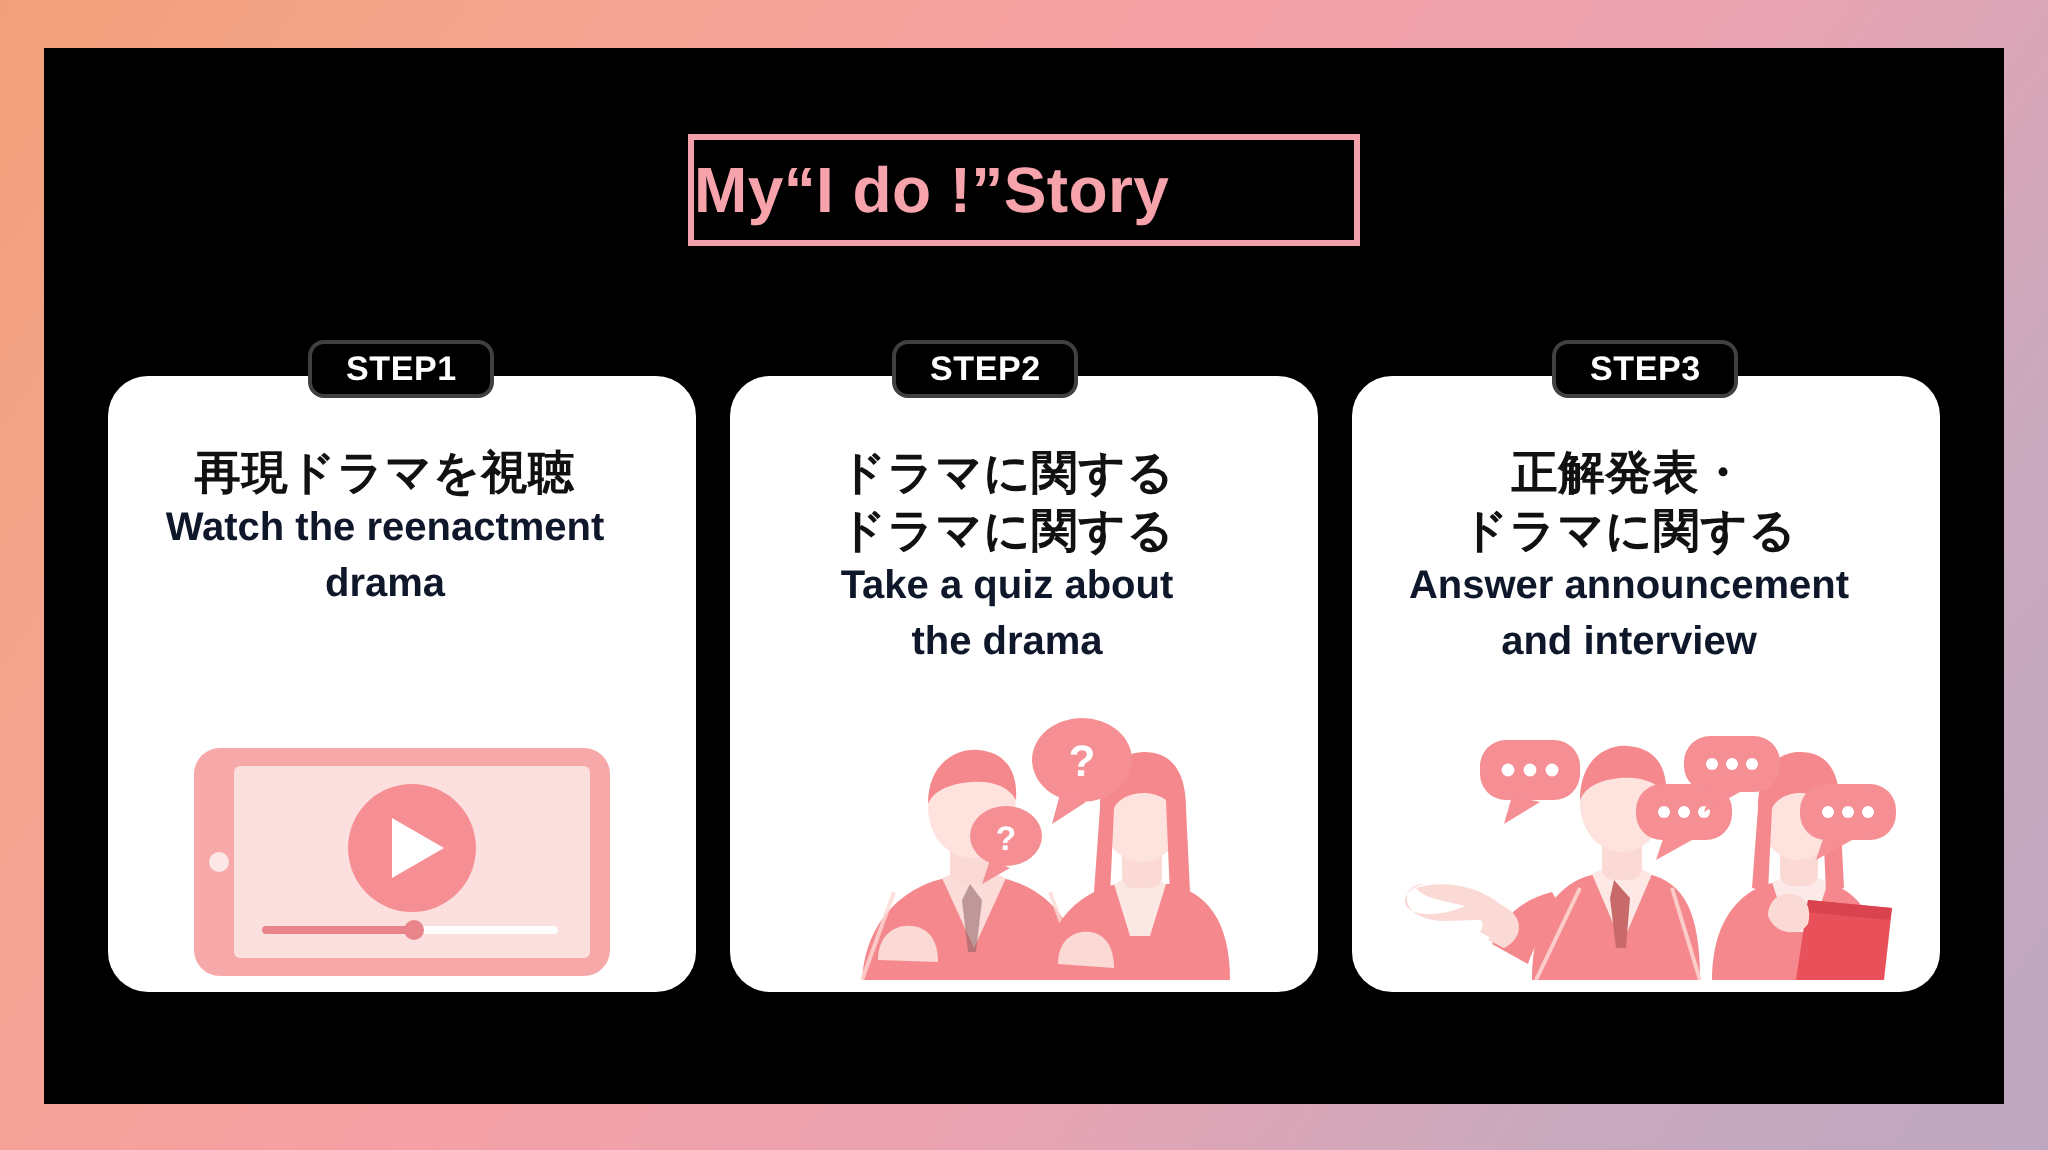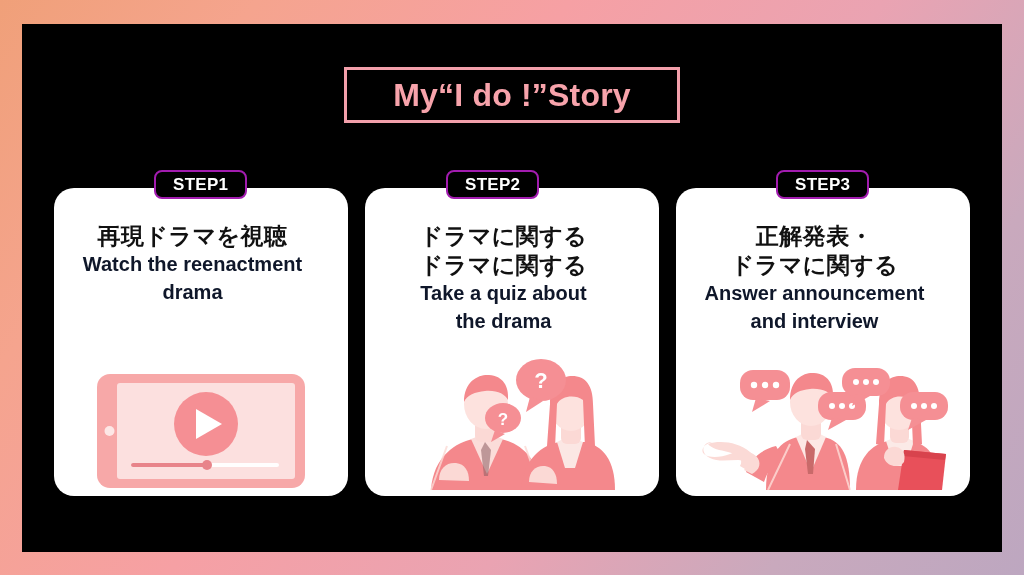--- a/index.html
+++ b/index.html
@@ -35,21 +35,20 @@
   .title-box {
     position: absolute;
     left: 344px;
     top: 67px;
     width: 336px;
     height: 56px;
     border: 3px solid #f3a0ab;
     background: #000000;
     display: flex;
     align-items: center;
-    justify-content: center;
   }
   .title-text {
     color: #f7a3ab;
     font-size: 32px;
     font-weight: bold;
     letter-spacing: 0.2px;
     white-space: nowrap;
     line-height: 1;
   }
 
@@ -75,21 +74,21 @@
   .card.c1 { left: 54px; }
   .card.c2 { left: 365px; }
   .card.c3 { left: 676px; }
 
   .badge {
     position: absolute;
     top: 170px;
     height: 29px;
     padding: 0 17px;
     background: #000000;
-    border: 2px solid #a21caf;
+    border: 2px solid #404040;
     border-radius: 8px;
     color: #ffffff;
     font-size: 17px;
     font-weight: bold;
     letter-spacing: 0.3px;
     display: flex;
     align-items: center;
     justify-content: center;
     pointer-events: auto;
     z-index: 5;

